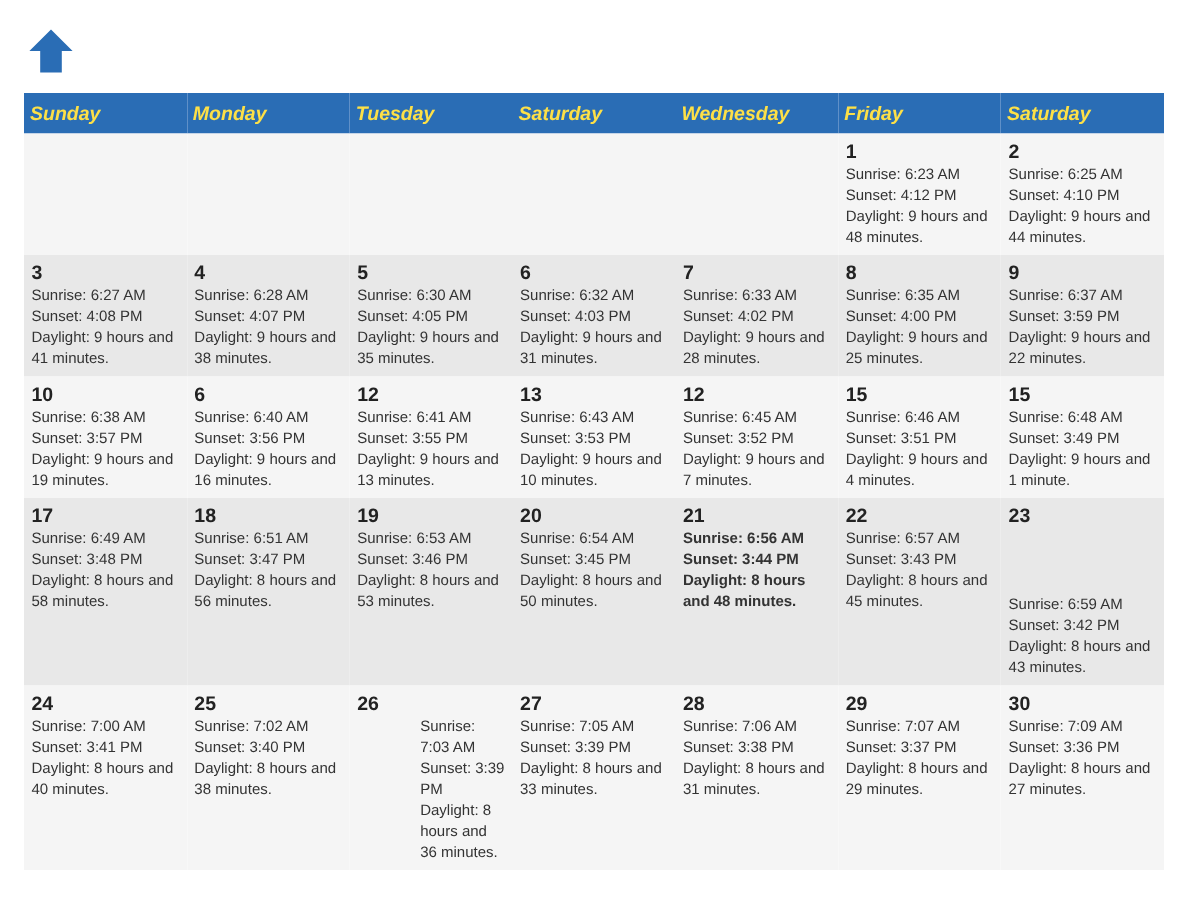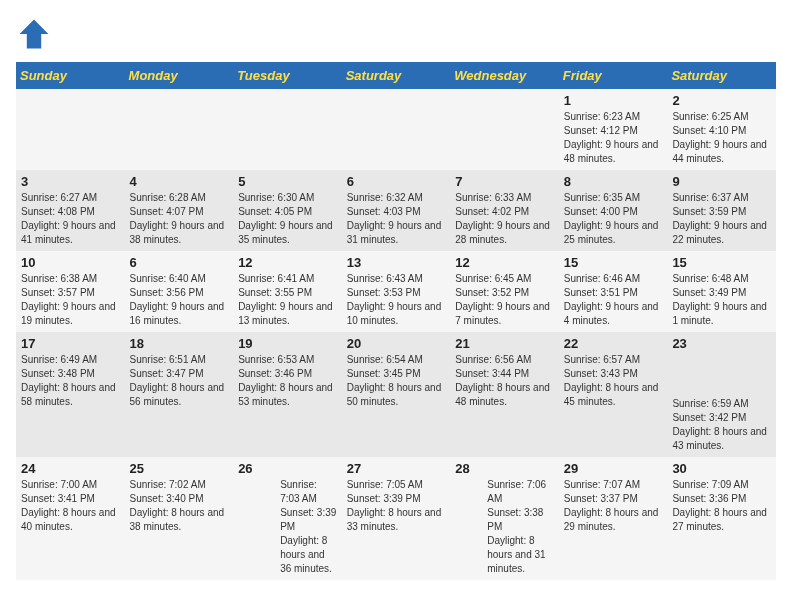--- a/index.html
+++ b/index.html
@@ -260,21 +260,21 @@
 Daylight: 8 hours and 53 minutes.</div>
         </td>
         <td>
           <span class="day-num">20</span>
           <div class="day-info" style="white-space: pre-line;">Sunrise: 6:54 AM
 Sunset: 3:45 PM
 Daylight: 8 hours and 50 minutes.</div>
         </td>
         <td>
           <span class="day-num">21</span>
-          <div class="day-info" style="white-space: pre-line;">Sunrise: 6:56 AM
+          <div class="day-info" style="white-space: pre-line; font-weight: bold;">Sunrise: 6:56 AM
 Sunset: 3:44 PM
 Daylight: 8 hours and 48 minutes.</div>
         </td>
         <td>
           <span class="day-num">22</span>
           <div class="day-info" style="white-space: pre-line;">Sunrise: 6:57 AM
 Sunset: 3:43 PM
 Daylight: 8 hours and 45 minutes.</div>
         </td>
         <td>
@@ -304,21 +304,21 @@
 Daylight: 8 hours and 36 minutes.</div>
         </td>
         <td>
           <span class="day-num">27</span>
           <div class="day-info" style="white-space: pre-line;">Sunrise: 7:05 AM
 Sunset: 3:39 PM
 Daylight: 8 hours and 33 minutes.</div>
         </td>
         <td>
           <span class="day-num">28</span>
-          <div class="day-info" style="white-space: pre-line; margin-left: 32px;">Sunrise: 7:06 AM
+          <div class="day-info" style="white-space: pre-line;">Sunrise: 7:06 AM
 Sunset: 3:38 PM
 Daylight: 8 hours and 31 minutes.</div>
         </td>
         <td>
           <span class="day-num">29</span>
           <div class="day-info" style="white-space: pre-line;">Sunrise: 7:07 AM
 Sunset: 3:37 PM
 Daylight: 8 hours and 29 minutes.</div>
         </td>
         <td>

